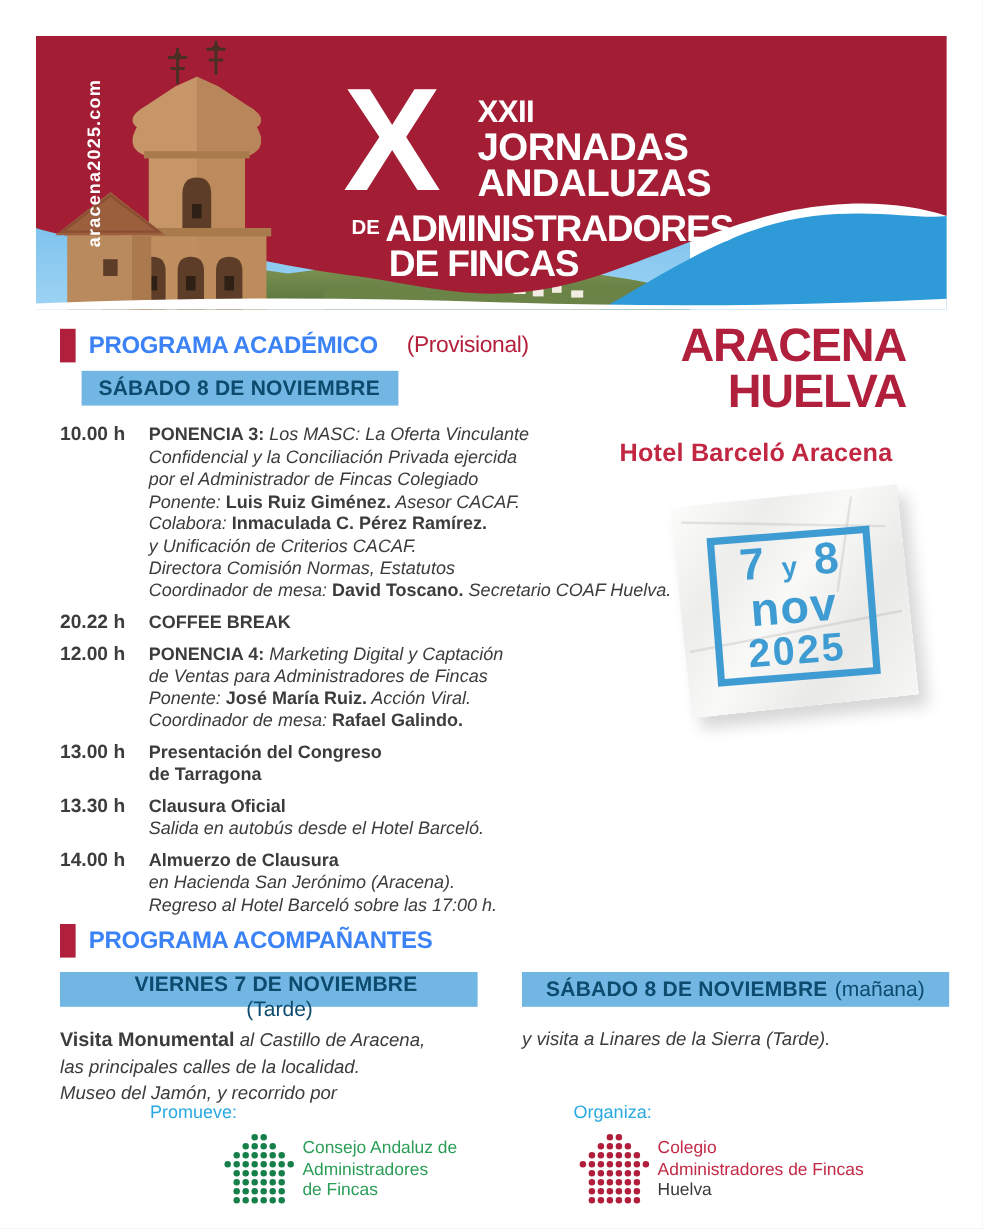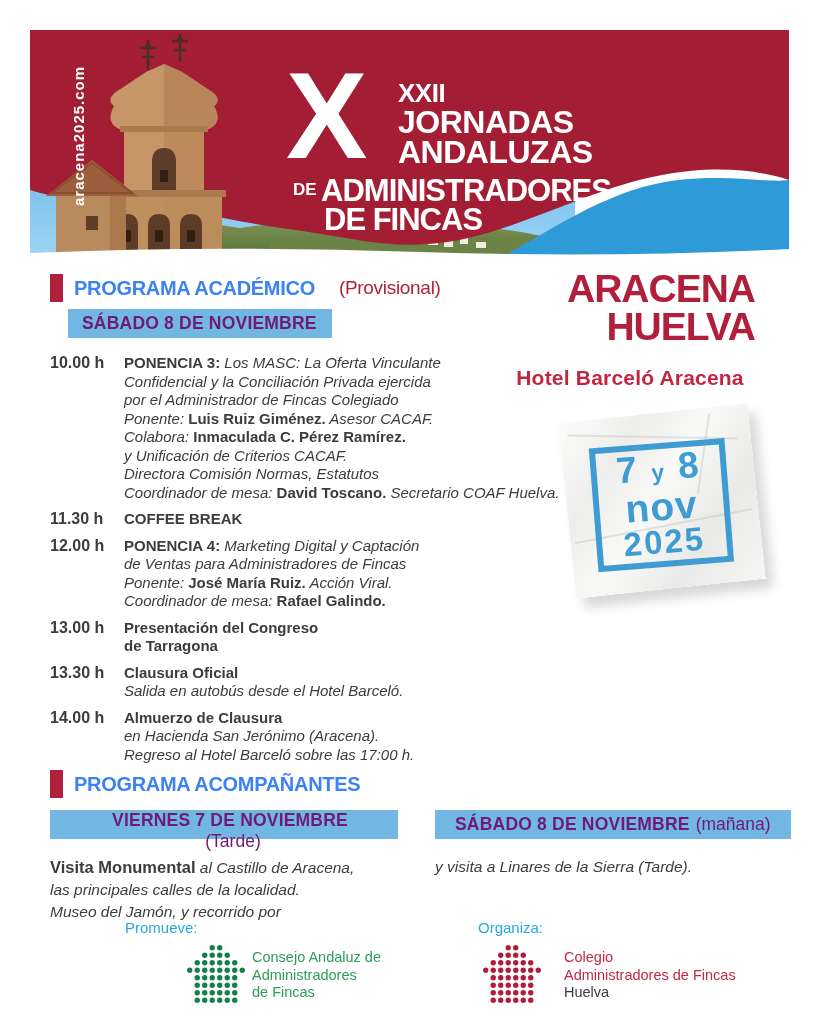--- a/index.html
+++ b/index.html
@@ -22,21 +22,21 @@
   .sub1 .big{font-size:31px;letter-spacing:-1px;}
   .sub2{position:absolute;left:294px;top:172px;color:#fff;font-weight:800;font-size:31px;letter-spacing:-1px;}
   
   .sechead{position:absolute;left:50px;display:flex;align-items:center;}
   .sechead .bar{width:13px;height:28px;background:#B01F3C;margin-right:11px;}
   .sechead .t{color:#3b82f6;font-weight:800;font-size:20px;letter-spacing:-0.3px;}
   .sechead .note{color:#B41F3C;font-weight:400;font-size:19px;margin-left:24px;letter-spacing:-0.3px;}
   .sechead1{top:274px;}
   .sechead2{top:770px;}
   
-  .bluebanner{position:absolute;height:29px;background:#72B7E3;color:#701a75;font-weight:800;
+  .bluebanner{position:absolute;height:29px;background:#72B7E3;color:#0c4a6e;font-weight:800;
               font-size:17.5px;display:flex;align-items:center;letter-spacing:0.2px;}
   .bb-day{left:68px;top:309px;width:250px;padding-left:14px;}
   .bb-left{left:50px;top:810px;width:336px;padding-left:12px;flex-direction:column;}
   .bb-right{left:435px;top:810px;width:336px;padding-left:20px;}
   .bluebanner .note{font-weight:400;margin-left:6px;letter-spacing:0;}
   
   .sched{position:absolute;left:50px;top:354px;width:530px;}
   .srow{display:flex;}
   .srow + .srow{margin-top:8px;}
   .srow .time{width:74px;flex-shrink:0;font-weight:bold;font-size:16px;color:#3c3c3e;line-height:18.5px;}
@@ -70,21 +70,21 @@
   .para .b{font-size:16.5px;}
   
   .kicker{position:absolute;top:919px;color:#29A9E1;font-size:15px;}
   .k-left{left:125px;}
   .k-right{left:478px;}
   .orglogo{position:absolute;top:944px;}
   .lg-left{left:186px;}
   .lg-right{left:482px;}
   .orgtext{position:absolute;top:949px;font-size:14.5px;line-height:17.5px;}
   .ot-left{left:252px;color:#2C9D57;}
-  .ot-right{left:548px;color:#C32845;margin-left:16px;}
+  .ot-right{left:548px;color:#C32845;}
 </style>
 </head>
 <body>
 
 <div class="poster">
 
   <div class="header">
     <svg width="759" height="228" viewBox="0 0 759 228">
       <defs>
         <linearGradient id="sky" x1="0" y1="0" x2="0" y2="1">
@@ -187,21 +187,21 @@
           <div class="line"><span class="i">Confidencial y la Conciliación Privada ejercida</span></div>
           <div class="line"><span class="i">por el Administrador de Fincas Colegiado</span></div>
           <div class="line"><span class="i">Ponente: </span><span class="b">Luis Ruiz Giménez.</span><span class="i"> Asesor CACAF.</span></div>
           <div class="line"><span class="i">Colabora: </span><span class="b">Inmaculada C. Pérez Ramírez.</span></div>
           <div class="line"><span class="i">y Unificación de Criterios CACAF.</span></div>
           <div class="line"><span class="i">Directora Comisión Normas, Estatutos</span></div>
           <div class="line"><span class="i">Coordinador de mesa: </span><span class="b">David Toscano.</span><span class="i"> Secretario COAF Huelva.</span></div>
         </div>
       </div>
       <div class="srow">
-        <div class="time">11.30 h</div>
+        <div class="time">20.22 h</div>
         <div class="content">
           <div class="line"><span class="b">COFFEE BREAK</span></div>
         </div>
       </div>
       <div class="srow">
         <div class="time">12.00 h</div>
         <div class="content">
           <div class="line"><span class="b">PONENCIA 4: </span><span class="i">Marketing Digital y Captación</span></div>
           <div class="line"><span class="i">de Ventas para Administradores de Fincas</span></div>
           <div class="line"><span class="i">Ponente: </span><span class="b">José María Ruiz.</span><span class="i"> Acción Viral.</span></div>

